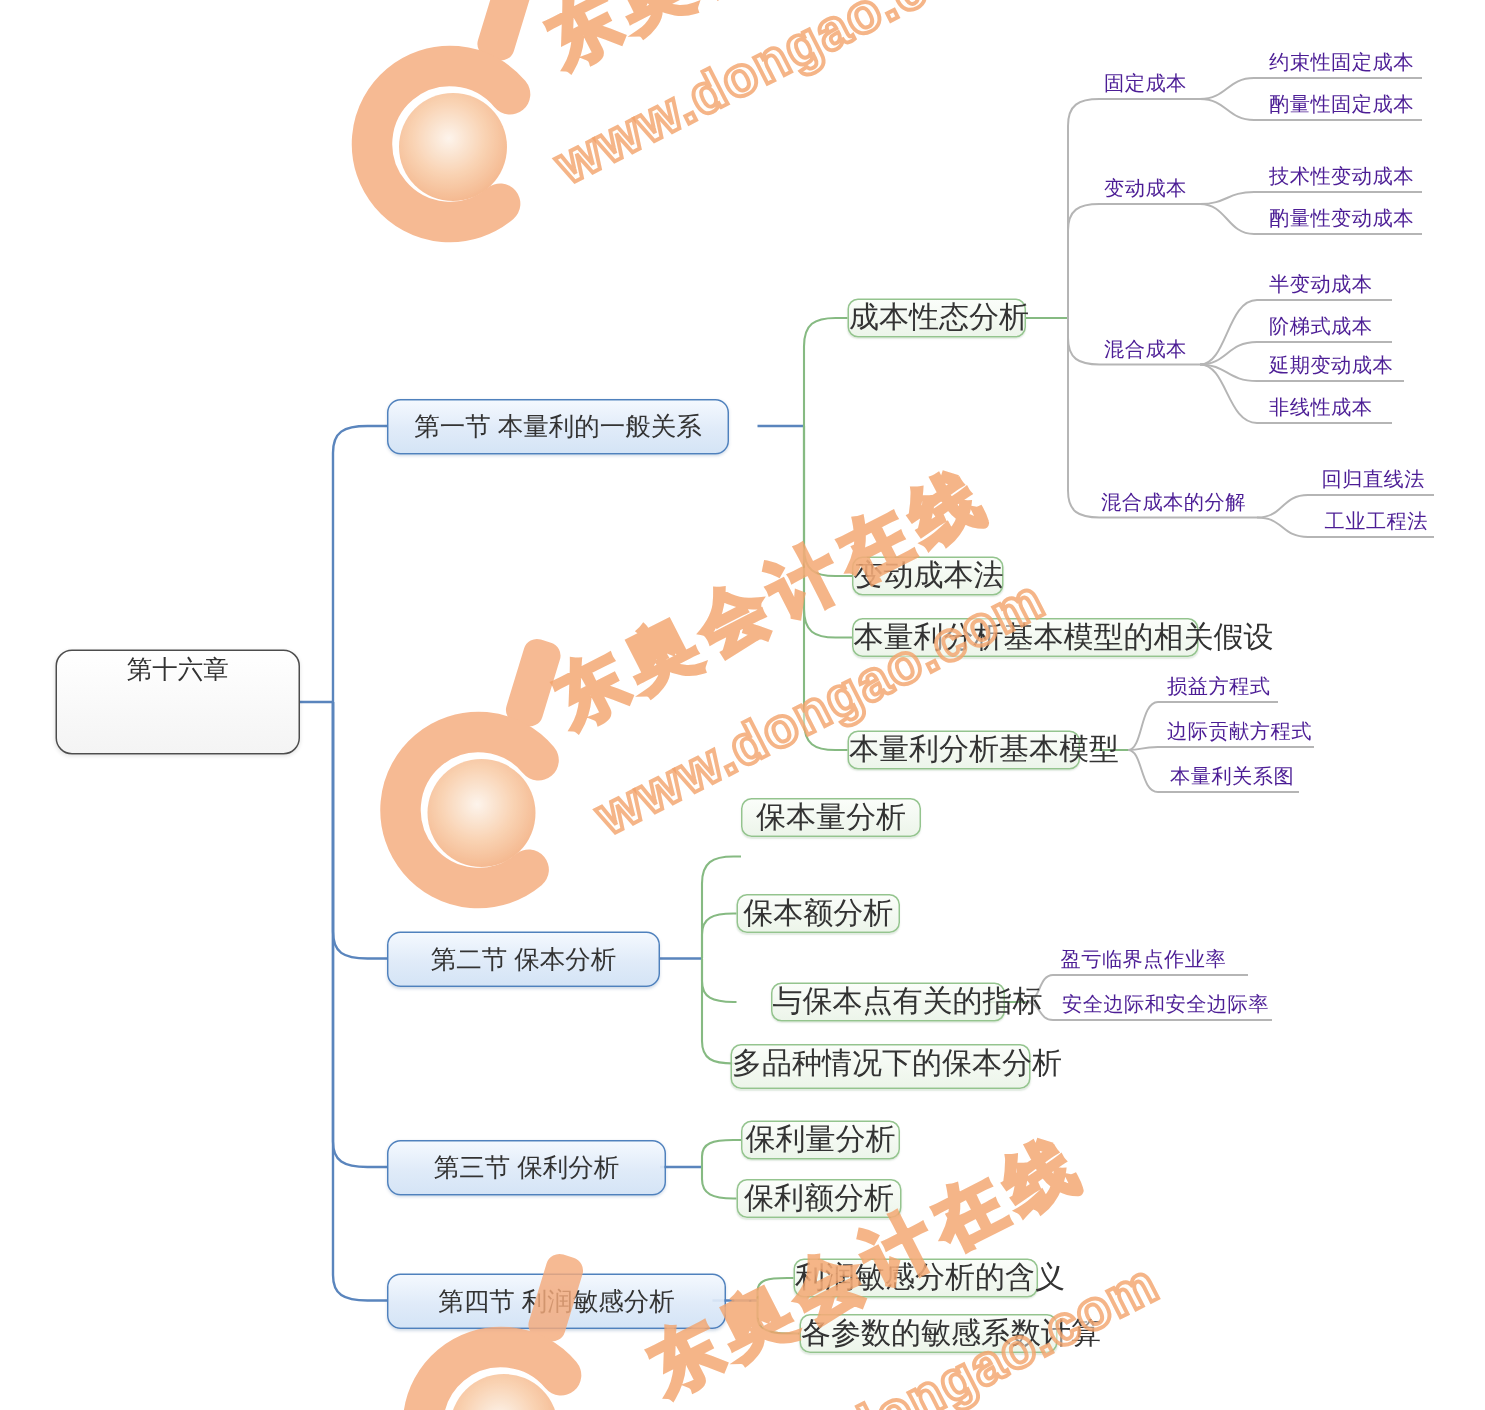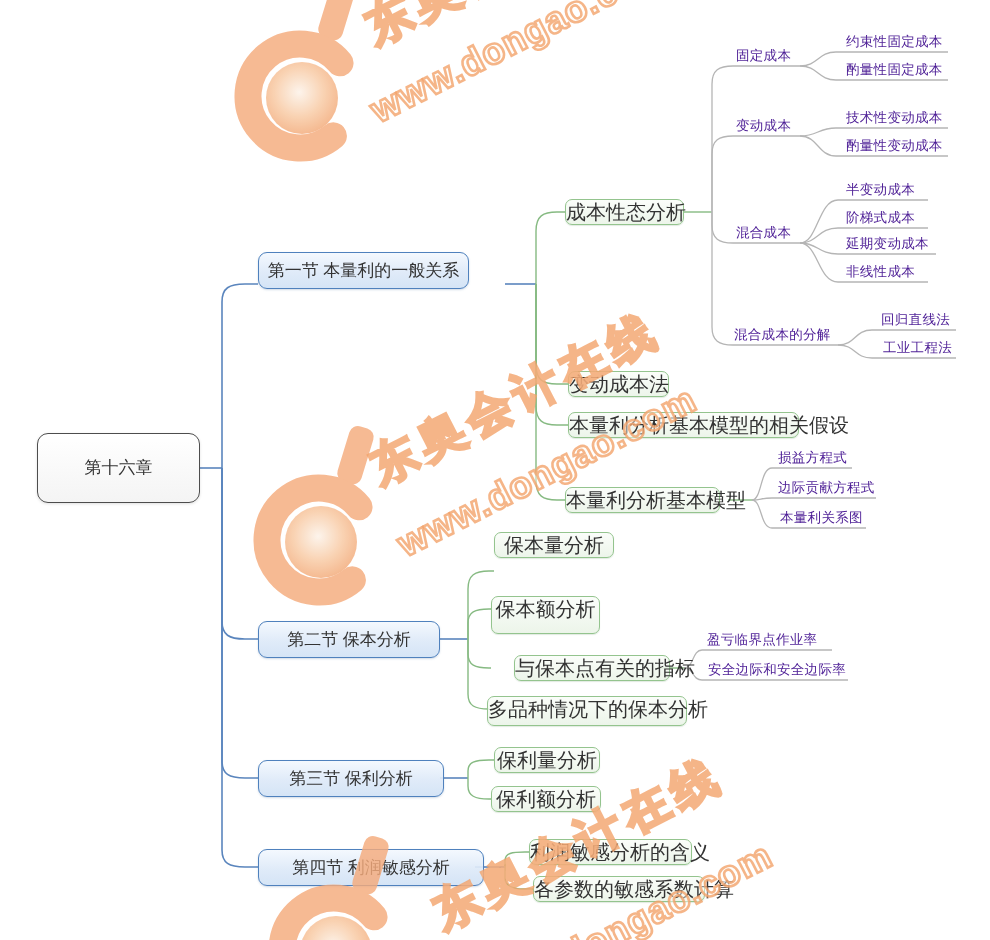--- a/index.html
+++ b/index.html
@@ -2,21 +2,21 @@
 <html><head>
 <meta charset="utf-8">
 <style>
   html,body{margin:0;padding:0;background:#fff;}
   body{width:990px;height:940px;position:relative;overflow:hidden;
        font-family:"Liberation Sans","DejaVu Sans",sans-serif;color:#333;}
   svg.wires{position:absolute;left:0;top:0;z-index:2;}
   .node{position:absolute;z-index:3;box-sizing:border-box;text-align:center;white-space:nowrap;}
   .root{border:1.6px solid #4d4d4d;border-radius:11px;
         background:linear-gradient(180deg,#ffffff 0%,#f4f4f4 100%);
-        font-size:17px;line-height:1.5;display:flex;flex-direction:column;justify-content:center;
+        font-size:17px;line-height:1.5;display:flex;flex-direction:row;justify-content:center;
         box-shadow:0 1px 3px rgba(0,0,0,.12);}
   .sec{border:1.5px solid #4f81bd;border-radius:9px;
        background:linear-gradient(180deg,rgba(243,248,254,.92) 0%,rgba(221,233,248,.92) 55%,rgba(209,226,245,.92) 100%);
        font-size:17px;box-shadow:0 1px 2px rgba(70,110,160,.25);}
   .sub{border:1.3px solid #94c48e;border-radius:7px;
        background:linear-gradient(180deg,rgba(250,253,249,.85) 0%,rgba(233,243,230,.85) 100%);
        font-size:20px;box-shadow:0 1px 1px rgba(90,140,90,.18);}
   .lbl{position:absolute;z-index:3;font-size:13.5px;letter-spacing:.3px;white-space:nowrap;color:#4c1d95;}
   
   .wm{position:absolute;z-index:5;pointer-events:none;}
@@ -82,21 +82,21 @@
     <path d="M 752 500 C 762 500 760 528 772 528 H 866"></path>
     <path d="M 684 668 C 694 668 692 650 702 650 H 832"></path>
     <path d="M 684 668 C 694 668 692 680 702 680 H 848"></path>
   </g>
 </svg>
 
 <div class="node root" style="left:37px;top:433px;width:163px;height:70px">
   <div>第十六章</div>
 </div>
 
-<div class="node sec" style="left:258px;top:252px;width:211px;height:37px;line-height:35px">第一节 本量利的一般关系</div>
+<div class="node sec" style="left:258px;top:266px;width:228px;height:37px;line-height:35px">第一节 本量利的一般关系</div>
 <div class="node sec" style="left:258px;top:621px;width:182px;height:37px;line-height:35px">第二节 保本分析</div>
 <div class="node sec" style="left:258px;top:760px;width:186px;height:37px;line-height:35px">第三节 保利分析</div>
 <div class="node sec" style="left:258px;top:849px;width:226px;height:37px;line-height:35px">第四节 利润敏感分析</div>
 
 <div class="node sub" style="left:565px;top:199px;width:119px;height:26px;line-height:24px">成本性态分析</div>
 <div class="node sub" style="left:568px;top:371px;width:101px;height:26px;line-height:24px">变动成本法</div>
 <div class="node sub" style="left:568px;top:412px;width:231px;height:26px;line-height:24px">本量利分析基本模型的相关假设</div>
 <div class="node sub" style="left:565px;top:487px;width:155px;height:26px;line-height:24px">本量利分析基本模型</div>
 
 <div class="lbl" style="left:736px;top:47px">固定成本</div>
@@ -113,21 +113,21 @@
 <div class="lbl" style="left:846px;top:235px">延期变动成本</div>
 <div class="lbl" style="left:846px;top:263px">非线性成本</div>
 <div class="lbl" style="left:881px;top:311px">回归直线法</div>
 <div class="lbl" style="left:883px;top:339px">工业工程法</div>
 
 <div class="lbl" style="left:778px;top:449px">损益方程式</div>
 <div class="lbl" style="left:778px;top:479px">边际贡献方程式</div>
 <div class="lbl" style="left:780px;top:509px">本量利关系图</div>
 
 <div class="node sub" style="left:494px;top:532px;width:120px;height:26px;line-height:24px">保本量分析</div>
-<div class="node sub" style="left:491px;top:596px;width:109px;height:38px;line-height:24px">保本额分析</div>
+<div class="node sub" style="left:491px;top:596px;width:109px;height:26px;line-height:24px">保本额分析</div>
 <div class="node sub" style="left:514px;top:655px;width:156px;height:26px;line-height:24px">与保本点有关的指标</div>
 <div class="node sub" style="left:487px;top:696px;width:200px;height:30px;line-height:24px">多品种情况下的保本分析</div>
 
 <div class="lbl" style="left:707px;top:631px">盈亏临界点作业率</div>
 <div class="lbl" style="left:708px;top:661px">安全边际和安全边际率</div>
 
 <div class="node sub" style="left:494px;top:747px;width:106px;height:26px;line-height:24px">保利量分析</div>
 <div class="node sub" style="left:491px;top:786px;width:110px;height:26px;line-height:24px">保利额分析</div>
 
 <div class="node sub" style="left:529px;top:839px;width:163px;height:26px;line-height:24px">利润敏感分析的含义</div>

